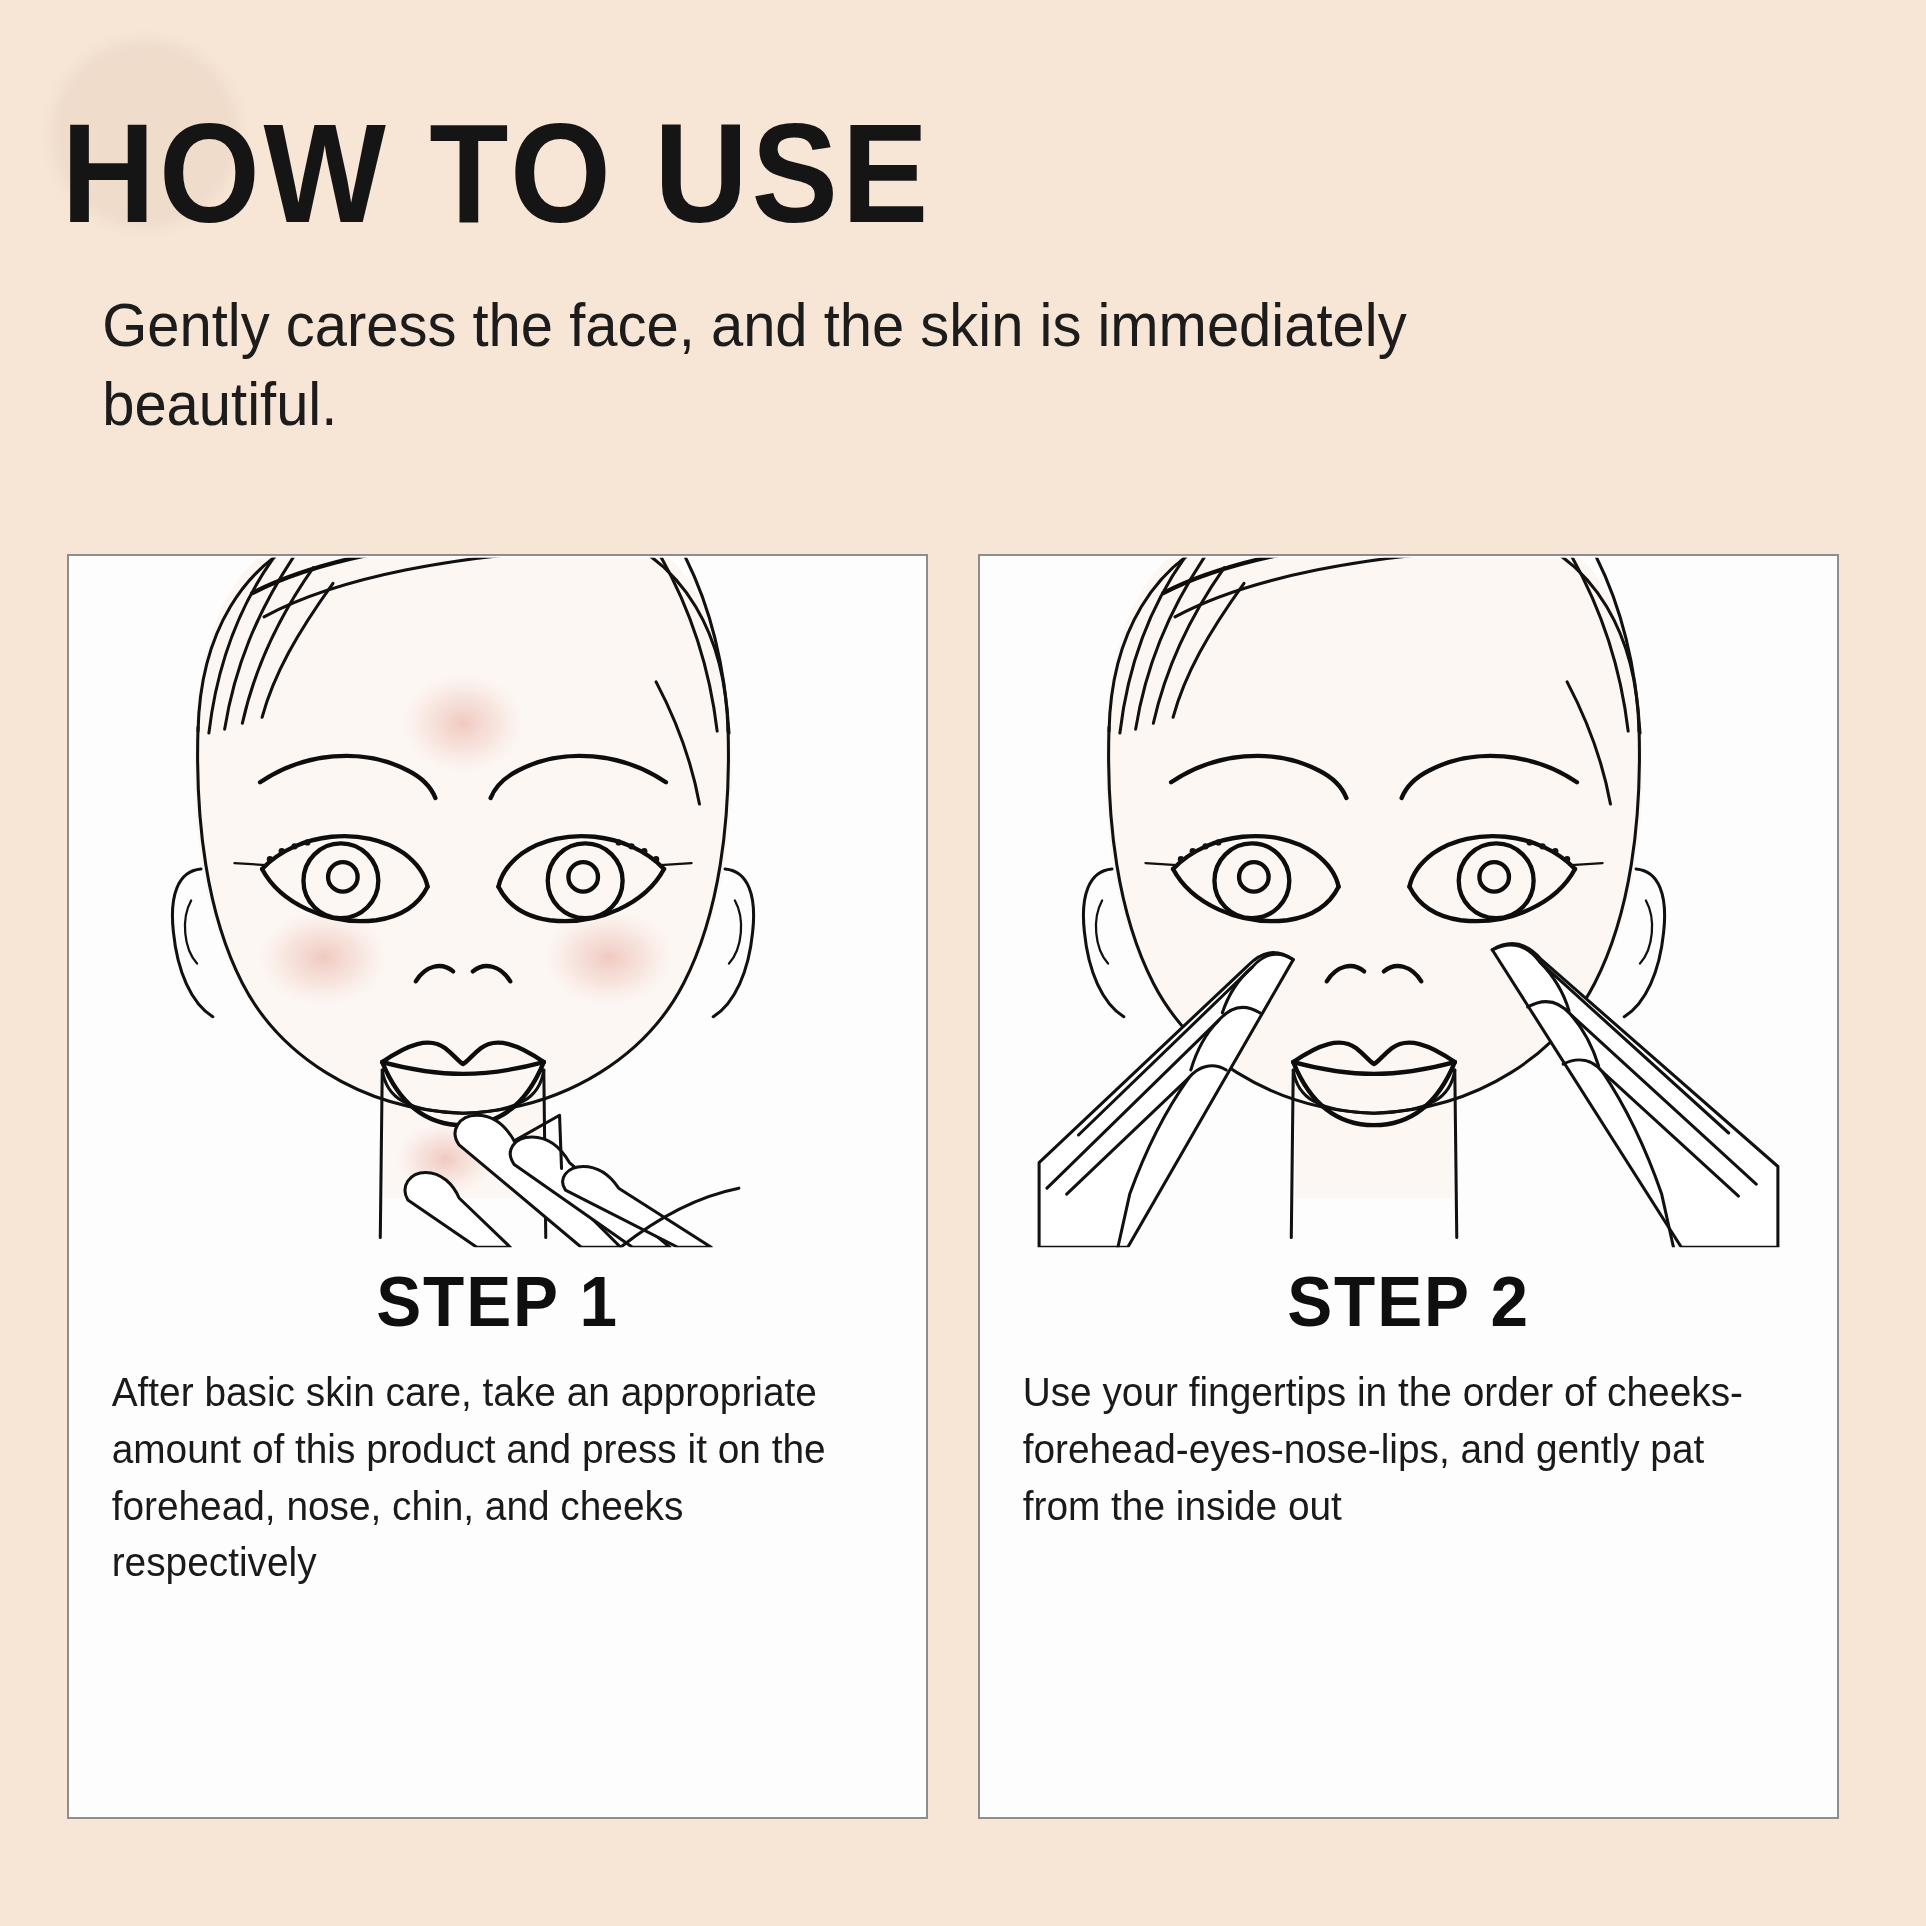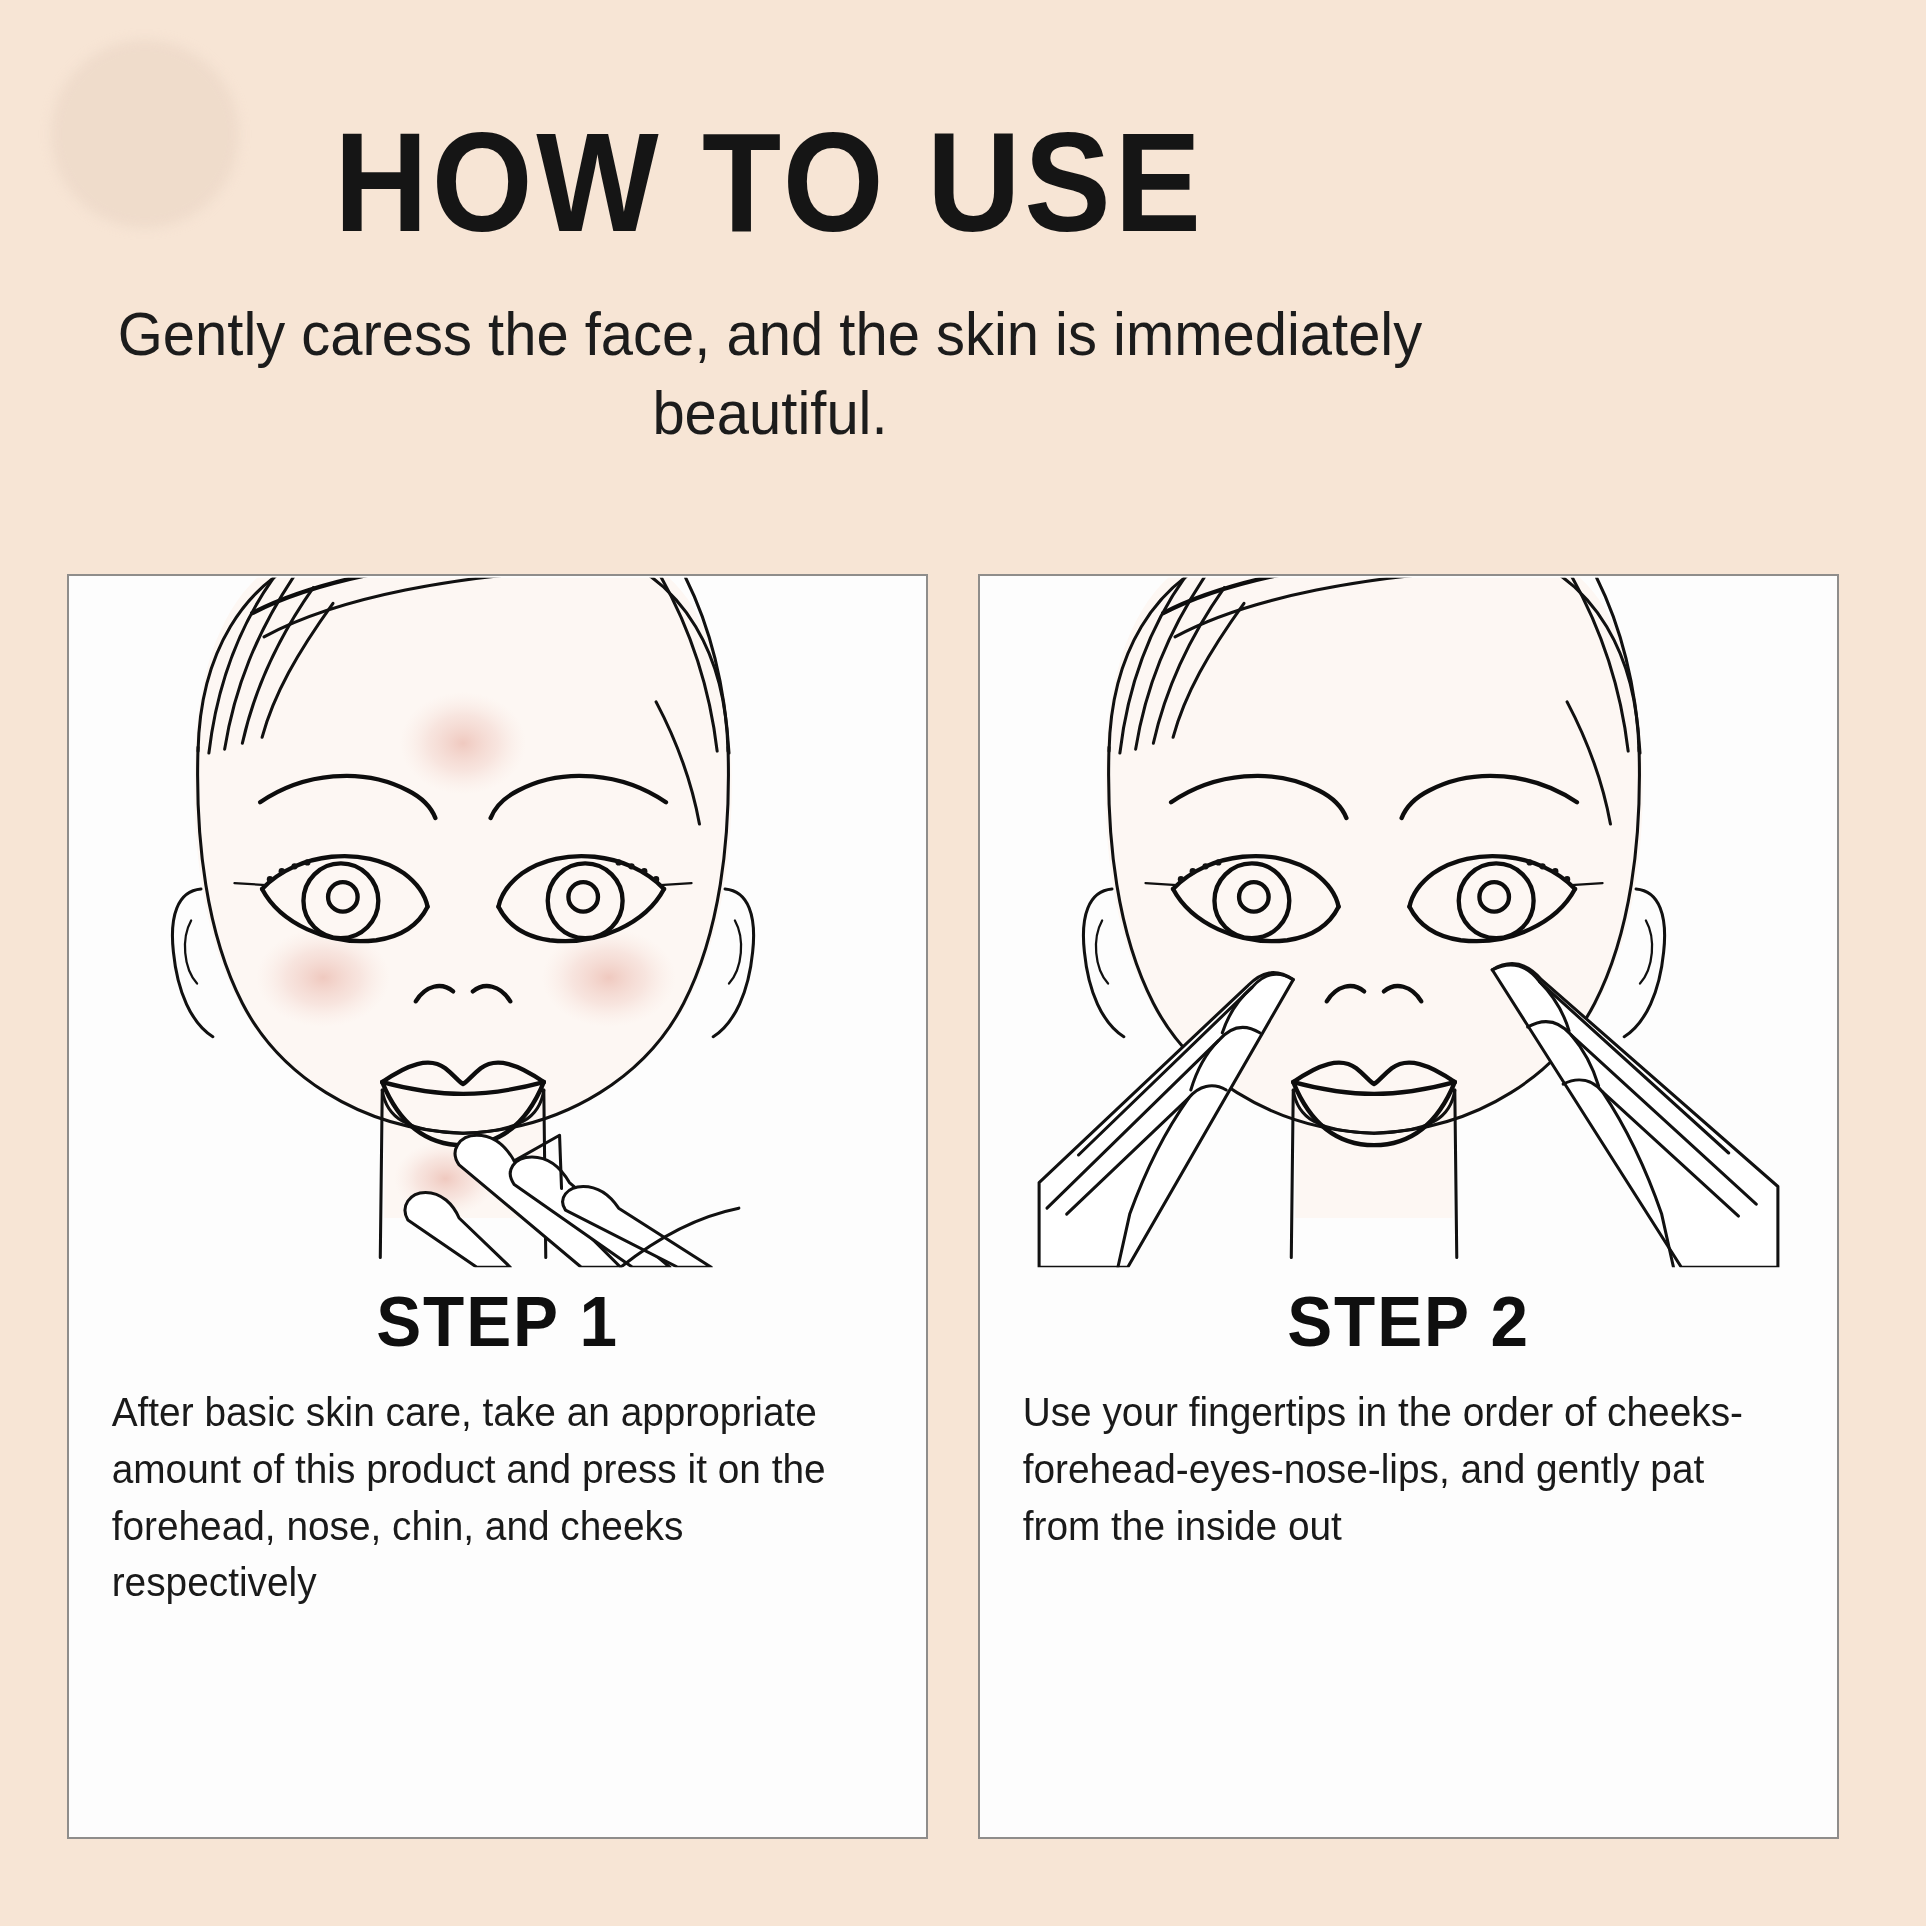--- a/index.html
+++ b/index.html
@@ -24,23 +24,22 @@
     height: 188px;
     border-radius: 50%;
     background: rgba(222, 200, 182, 0.30);
     filter: blur(6px);
     pointer-events: none;
   }
 
   .header {
     position: absolute;
     left: 0;
-    top: 9px;
+    top: 0;
     width: 1539px;
-    text-align: center;
   }
 
   .title {
     margin: 0;
     padding-top: 103px;
     font-family: "Liberation Sans Narrow", "Liberation Sans", sans-serif;
     font-size: 141px;
     font-weight: bold;
     letter-spacing: 4px;
     line-height: 1.0;
@@ -60,21 +59,20 @@
   }
 
   .panels {
     position: absolute;
     left: 0;
     top: 554px;
     width: 1905px;
     display: flex;
     justify-content: center;
     gap: 50px;
-    margin-top: 20px;
   }
 
   .panel {
     width: 861px;
     height: 1265px;
     background: #fdfdfd;
     border: 2px solid #8f8d8b;
     box-sizing: border-box;
     display: flex;
     flex-direction: column;

